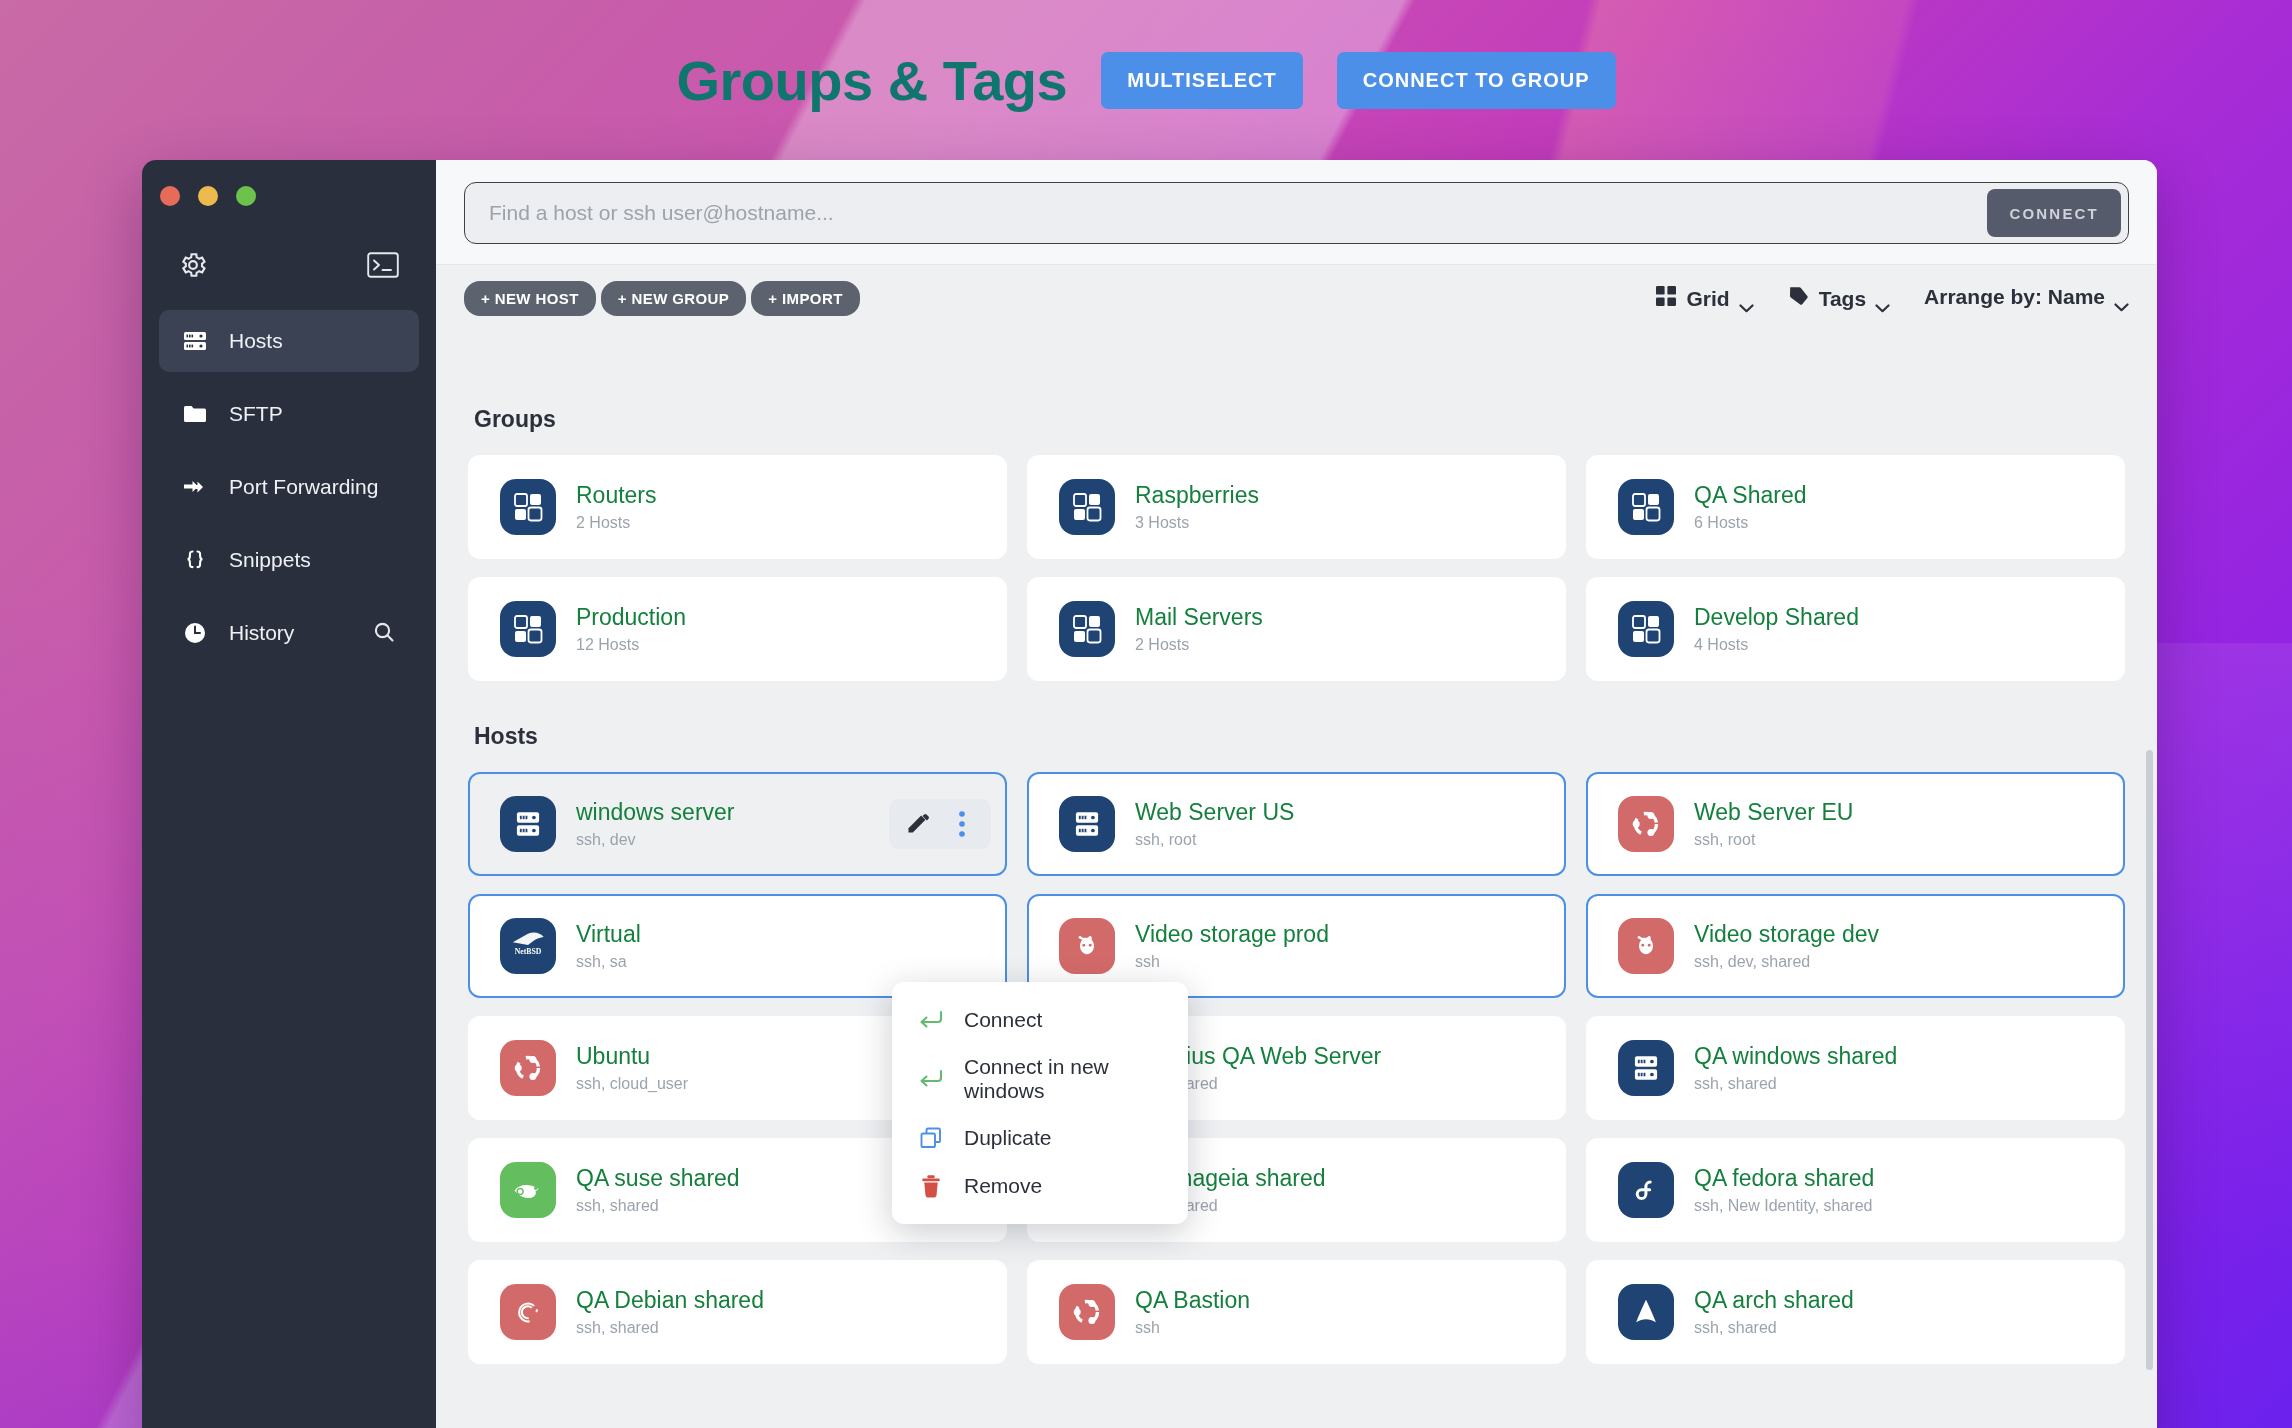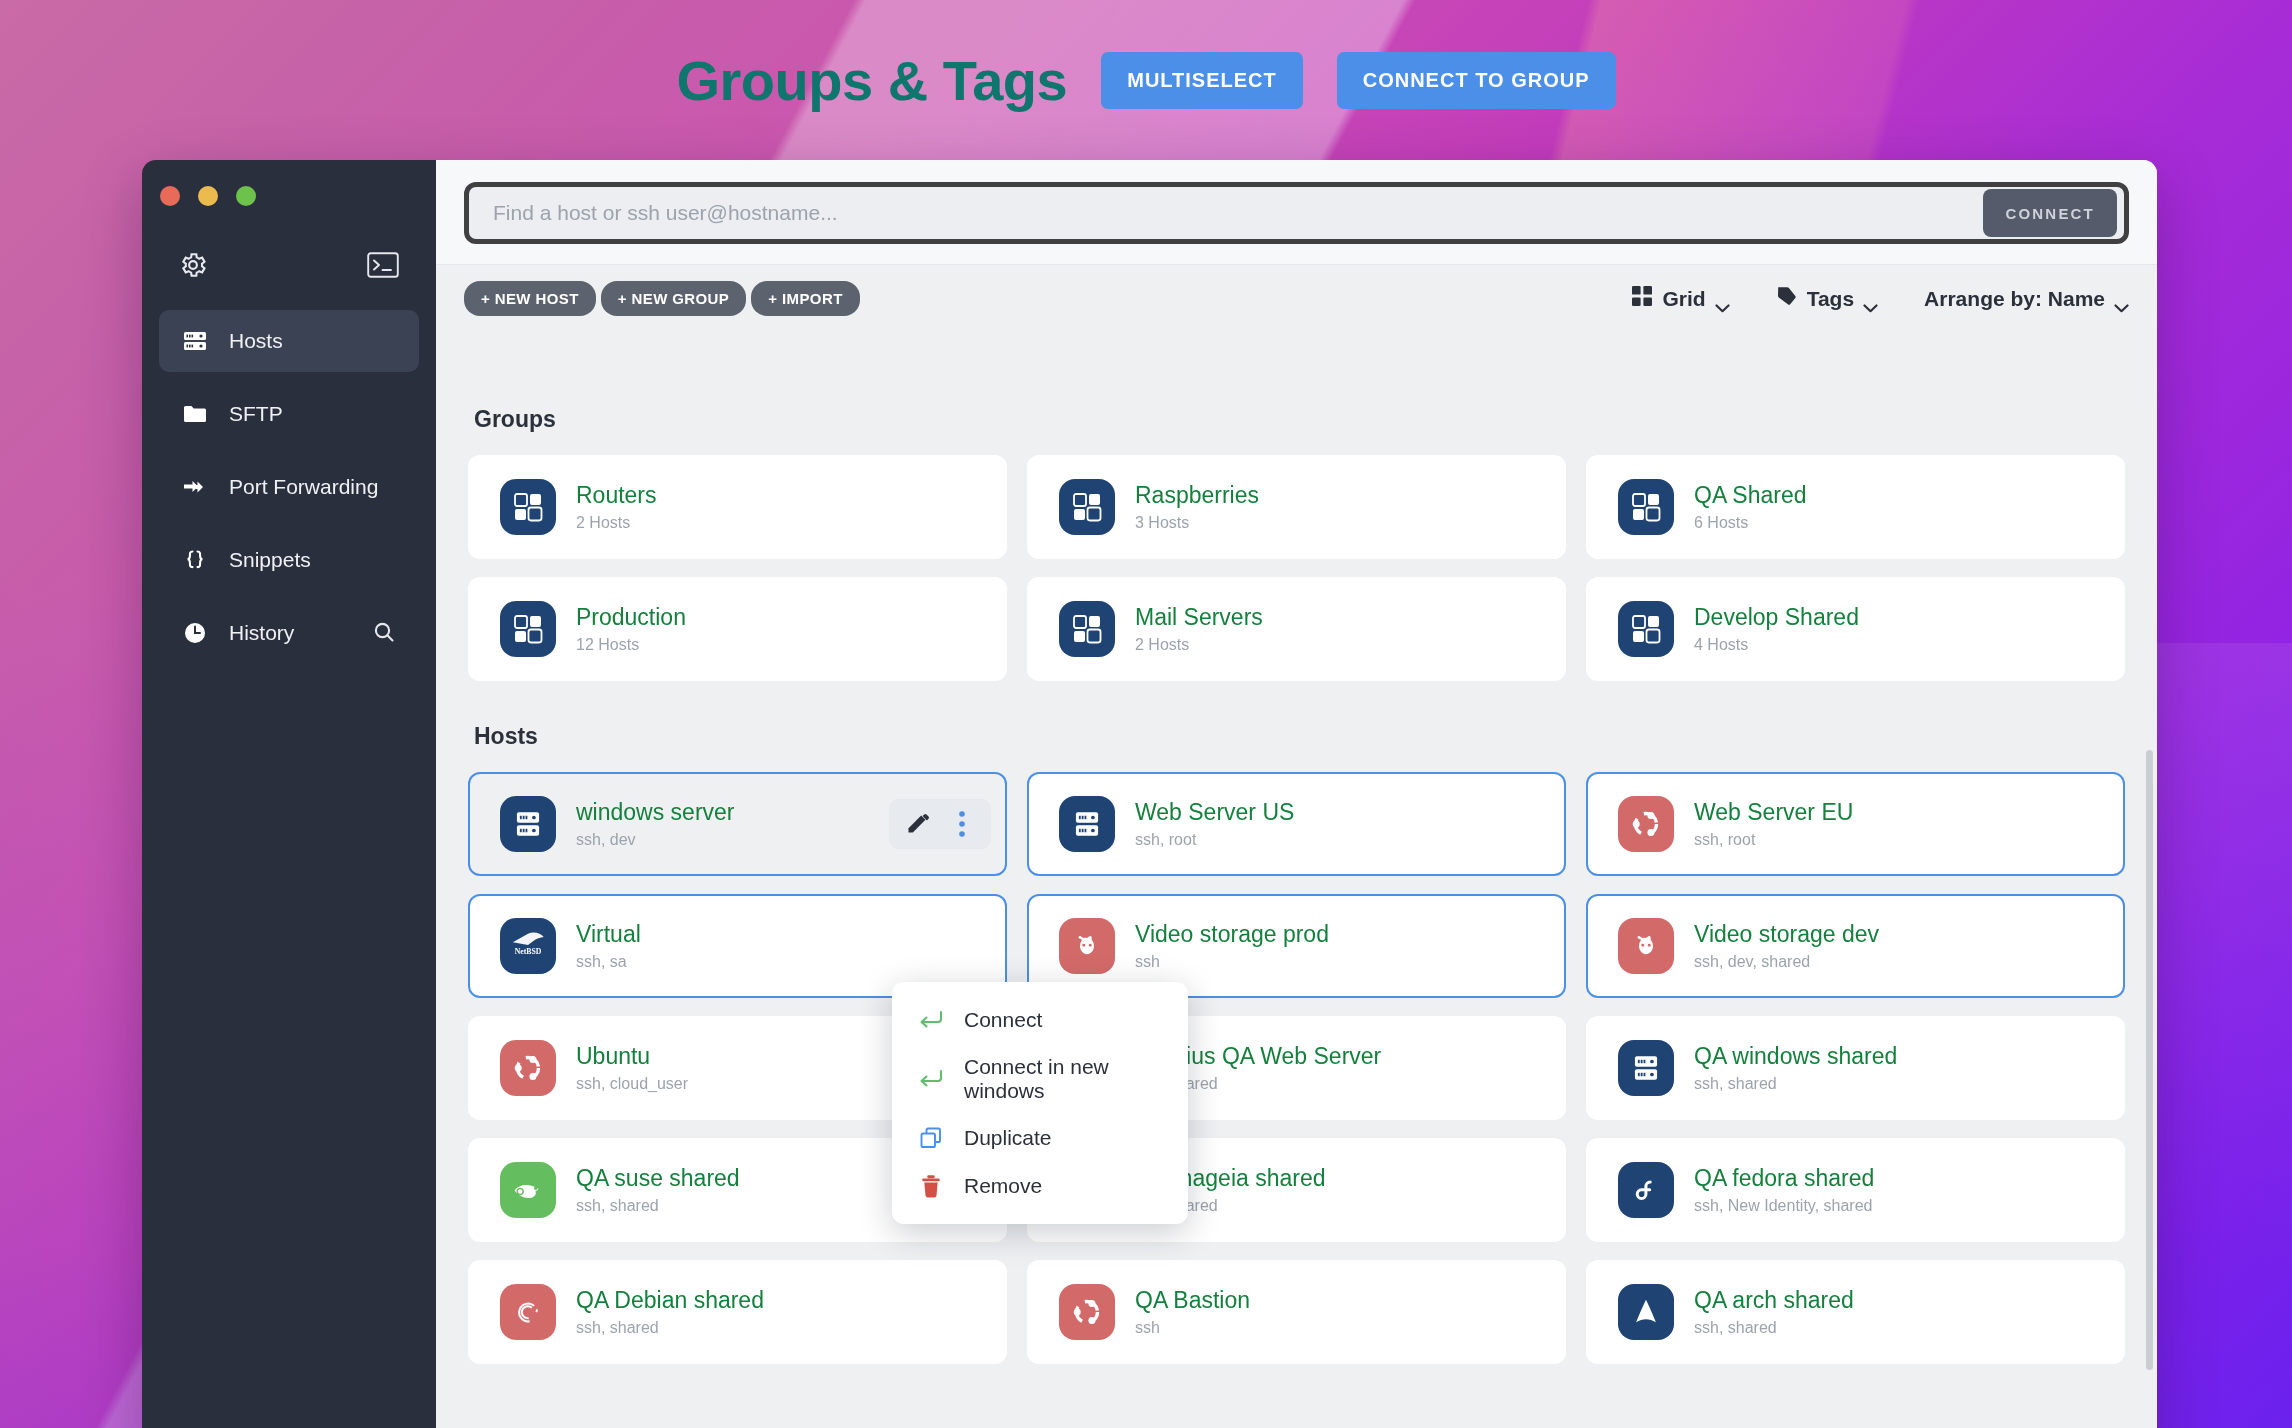--- a/index.html
+++ b/index.html
@@ -100,21 +100,21 @@
   .nav-icon { width: 28px; height: 28px; display: flex; align-items: center; justify-content: center; flex: none; }
   .nav-search { position: absolute; right: 20px; top: 17px; width: 28px; height: 28px; cursor: pointer; }
 
   
   #main { flex: 1; background: #eef0f2; position: relative; min-width: 0; }
   #searchbar-wrap {
     background: #f7f8fa; padding: 22px 28px 20px 28px;
     border-bottom: 1px solid #e3e6ea;
   }
   #searchbar {
-    position: relative; background: #eceef1; border: 5px solid #404040;
+    position: relative; background: #eceef1; border: 1px solid #404040;
     border-radius: 12px; height: 62px; display: flex; align-items: center;
     padding-left: 24px;
   }
   #search-input {
     flex: 1; border: none; background: transparent; outline: none;
     font-size: 21px; color: #2b303b; font-family: "Liberation Sans", sans-serif;
   }
   #search-input::placeholder { color: #9ba3ad; }
   #connect-btn {
     background: #565b6b; color: #cfd2d9; border: none;
@@ -126,21 +126,21 @@
   #toolbar {
     display: flex; align-items: center; justify-content: space-between;
     padding: 16px 28px 18px 28px; background: #eef0f2;
   }
   #toolbar-left { display: flex; gap: 5px; }
   .pill {
     background: #5d626f; color: #fff; border: none; border-radius: 16px;
     padding: 9px 17px; font-size: 15px; font-weight: bold; letter-spacing: 0.4px;
     font-family: "Liberation Sans", sans-serif; cursor: pointer;
   }
-  #toolbar-right { display: flex; align-items: center; gap: 46px; }
+  #toolbar-right { display: flex; align-items: flex-start; gap: 34px; }
   .tb-menu {
     display: flex; align-items: center; gap: 9px;
     font-size: 21px; font-weight: bold; color: #2b303b; cursor: pointer;
   }
   .chev { width: 15px; height: 9px; }
 
   #scroll-area {
     position: absolute; left: 0; top: 210px; right: 0; bottom: 0;
     background: #eef0f2; padding: 22px 32px 0 32px; overflow: hidden;
   }

